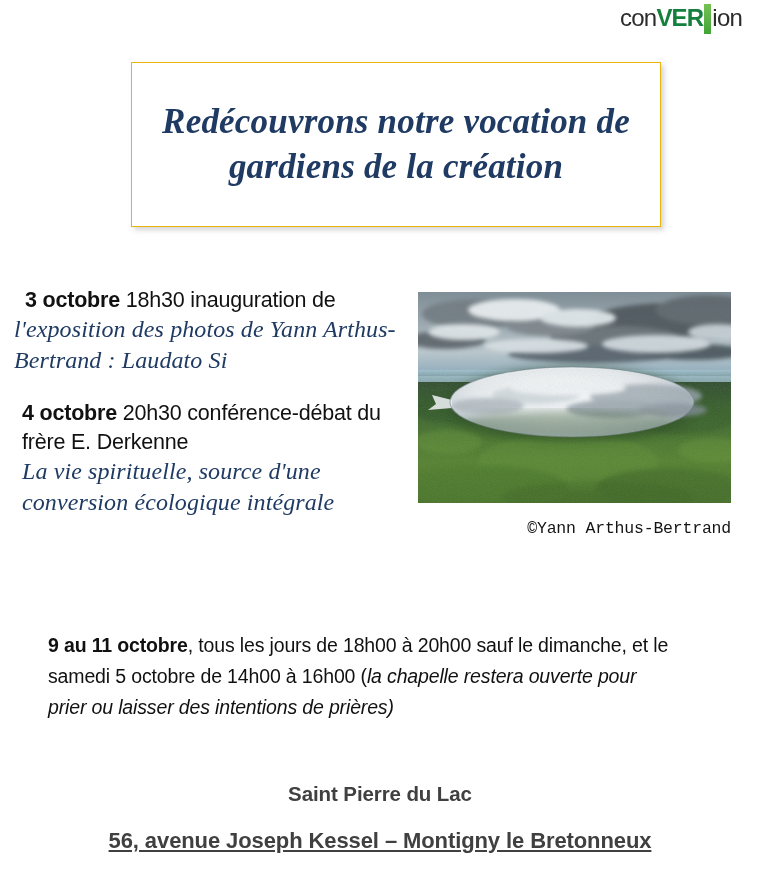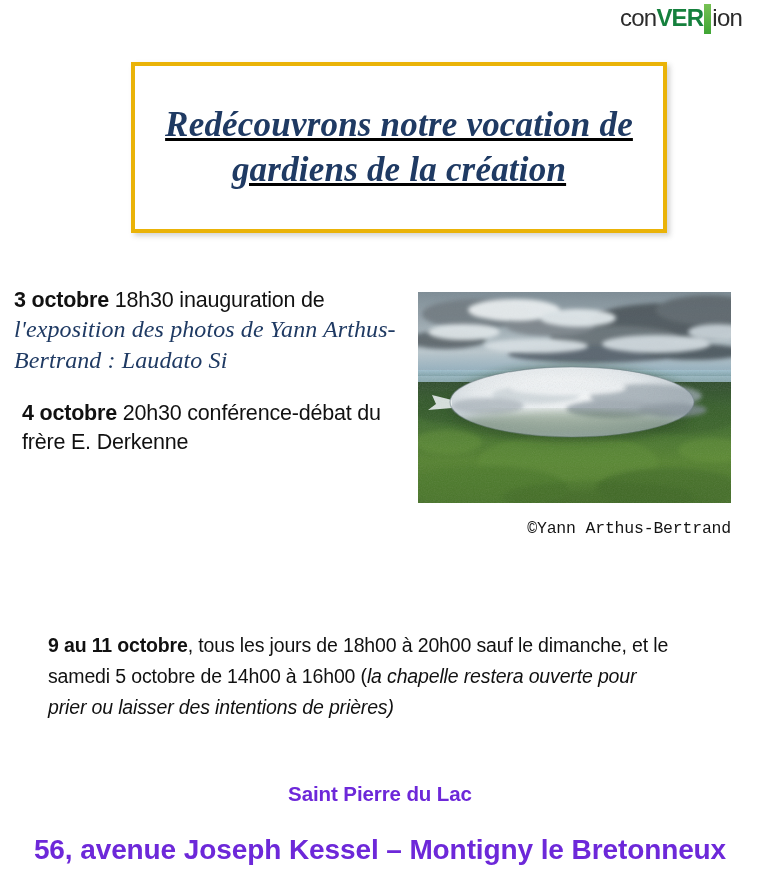--- a/index.html
+++ b/index.html
@@ -93,26 +93,25 @@
   }
 
   
   .title-card {
     position: absolute;
     left: 131px;
     top: 62px;
     width: 528px;
     height: 163px;
     background: #ffffff;
-    border: 4px solid #eab308;
+    border: 1px solid #eab308;
     box-shadow: 3px 3px 5px rgba(120,120,120,0.32);
     display: flex;
     align-items: center;
     justify-content: center;
-    text-decoration: underline;
   }
   .title-text {
     font-family: "Liberation Serif", serif;
     font-style: italic;
     font-weight: bold;
     font-size: 35px;
     line-height: 1.28;
     color: #1f3a63;
     text-align: center;
     padding: 0 14px;
@@ -125,21 +124,21 @@
     left: 0;
     top: 286px;
     width: 408px;
   }
   .event-block { margin-bottom: 14px; }
   .event-head {
     font-family: "Liberation Sans", sans-serif;
     font-size: 21.5px;
     color: #111111;
     line-height: 1.32;
-    padding-left: 14px;
+    padding-left: 25px;
     letter-spacing: -0.2px;
   }
   .event-head b { font-weight: bold; }
   .event-sub {
     font-family: "Liberation Serif", serif;
     font-style: italic;
     font-weight: normal;
     font-size: 24px;
     line-height: 1.27;
     color: #1f3a63;
@@ -195,30 +194,31 @@
 
   
   .footer {
     position: absolute;
     left: 0;
     top: 782px;
     width: 760px;
     text-align: center;
     font-family: "Liberation Sans", sans-serif;
     font-weight: bold;
-    color: #6d28d9;
+    color: #404040;
   }
   .footer-line1 {
     font-size: 20.5px;
     letter-spacing: -0.1px;
   }
   .footer-line2 {
-    margin-top: 28px;
-    font-size: 28px;
+    margin-top: 22px;
+    font-size: 22px;
     letter-spacing: -0.1px;
+    text-decoration: underline;
   }
 </style>
 </head>
 <body>
 
 <div class="header">
 
 
   <div class="conversion-logo">
     <span class="cv-dark">con</span>
@@ -235,20 +235,21 @@
 
 <div class="events">
 
   <div class="event-block first">
     <div class="event-head"><b>3 octobre</b><span> 18h30 inauguration de</span></div>
     <div class="event-sub">l'exposition des photos  de Yann Arthus-Bertrand  : Laudato Si</div>
   </div>
 
   <div class="event-block second">
     <div class="event-head"><b>4 octobre</b><span> 20h30 conférence-débat du frère E. Derkenne</span></div>
+    <div class="event-sub">La vie spirituelle, source d'une conversion écologique intégrale</div>
   </div>
 
 </div>
 
 <div class="photo-wrap">
   <div class="photo">
     <svg viewBox="0 0 313 211" preserveAspectRatio="none" xmlns="http://www.w3.org/2000/svg" aria-hidden="true">
       <defs>
         <linearGradient id="skyG" x1="0" y1="0" x2="0" y2="1">
           <stop offset="0%" stop-color="#7d8c95"></stop>

